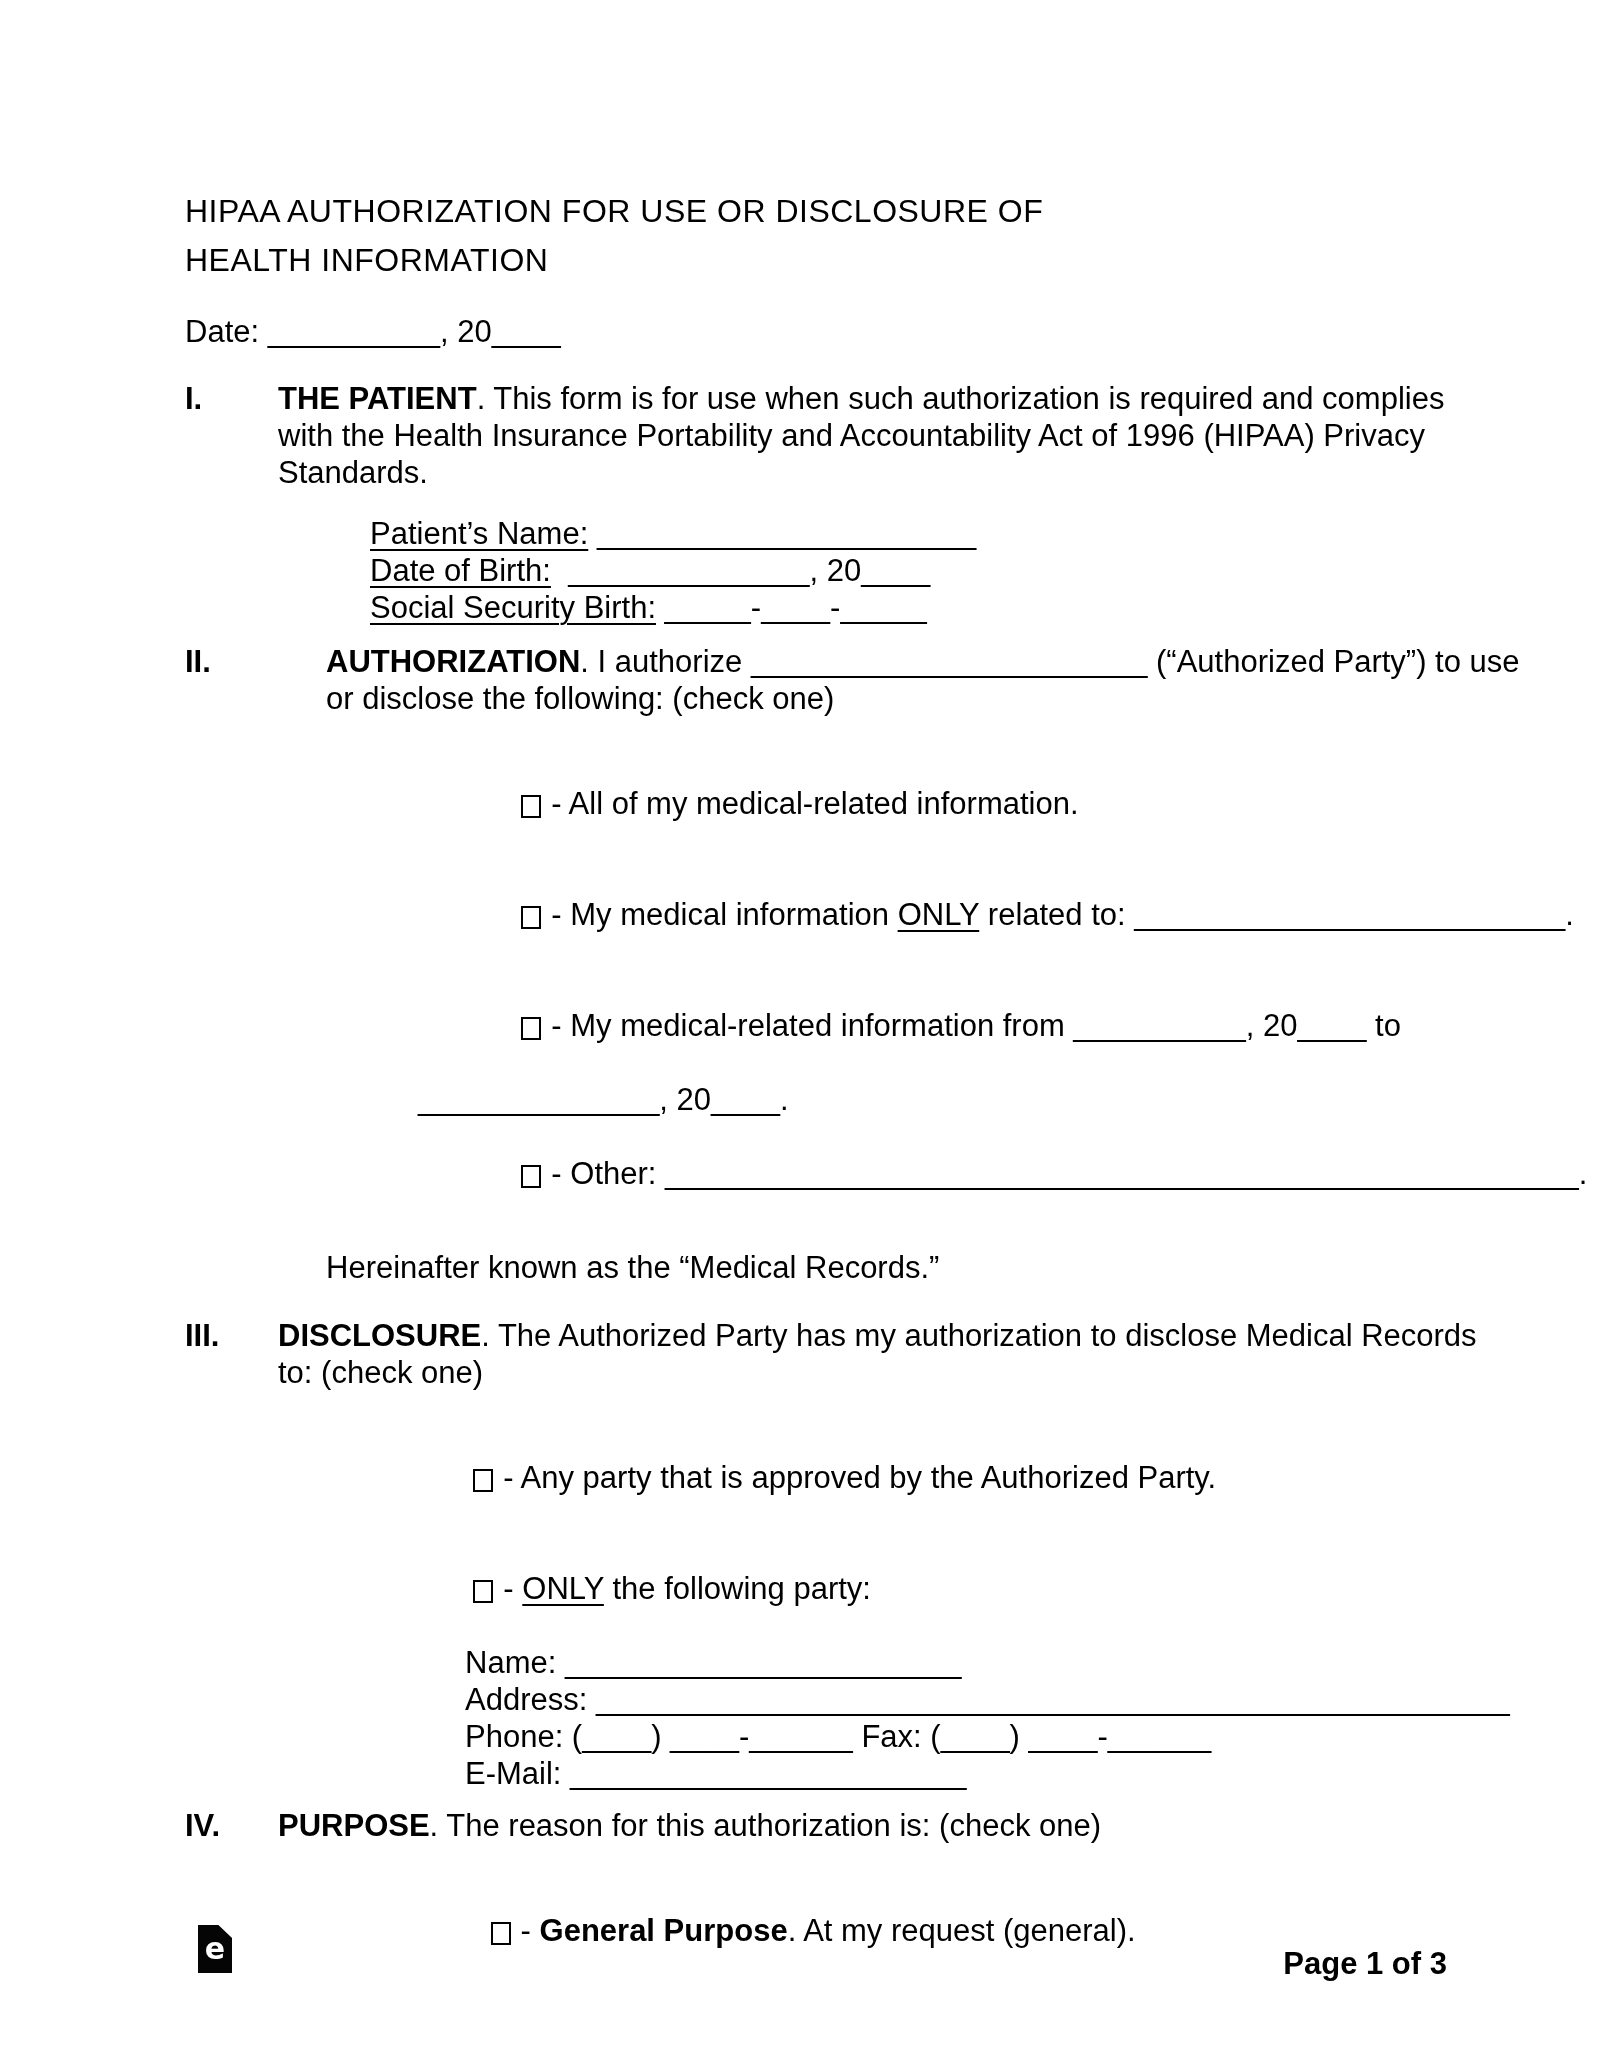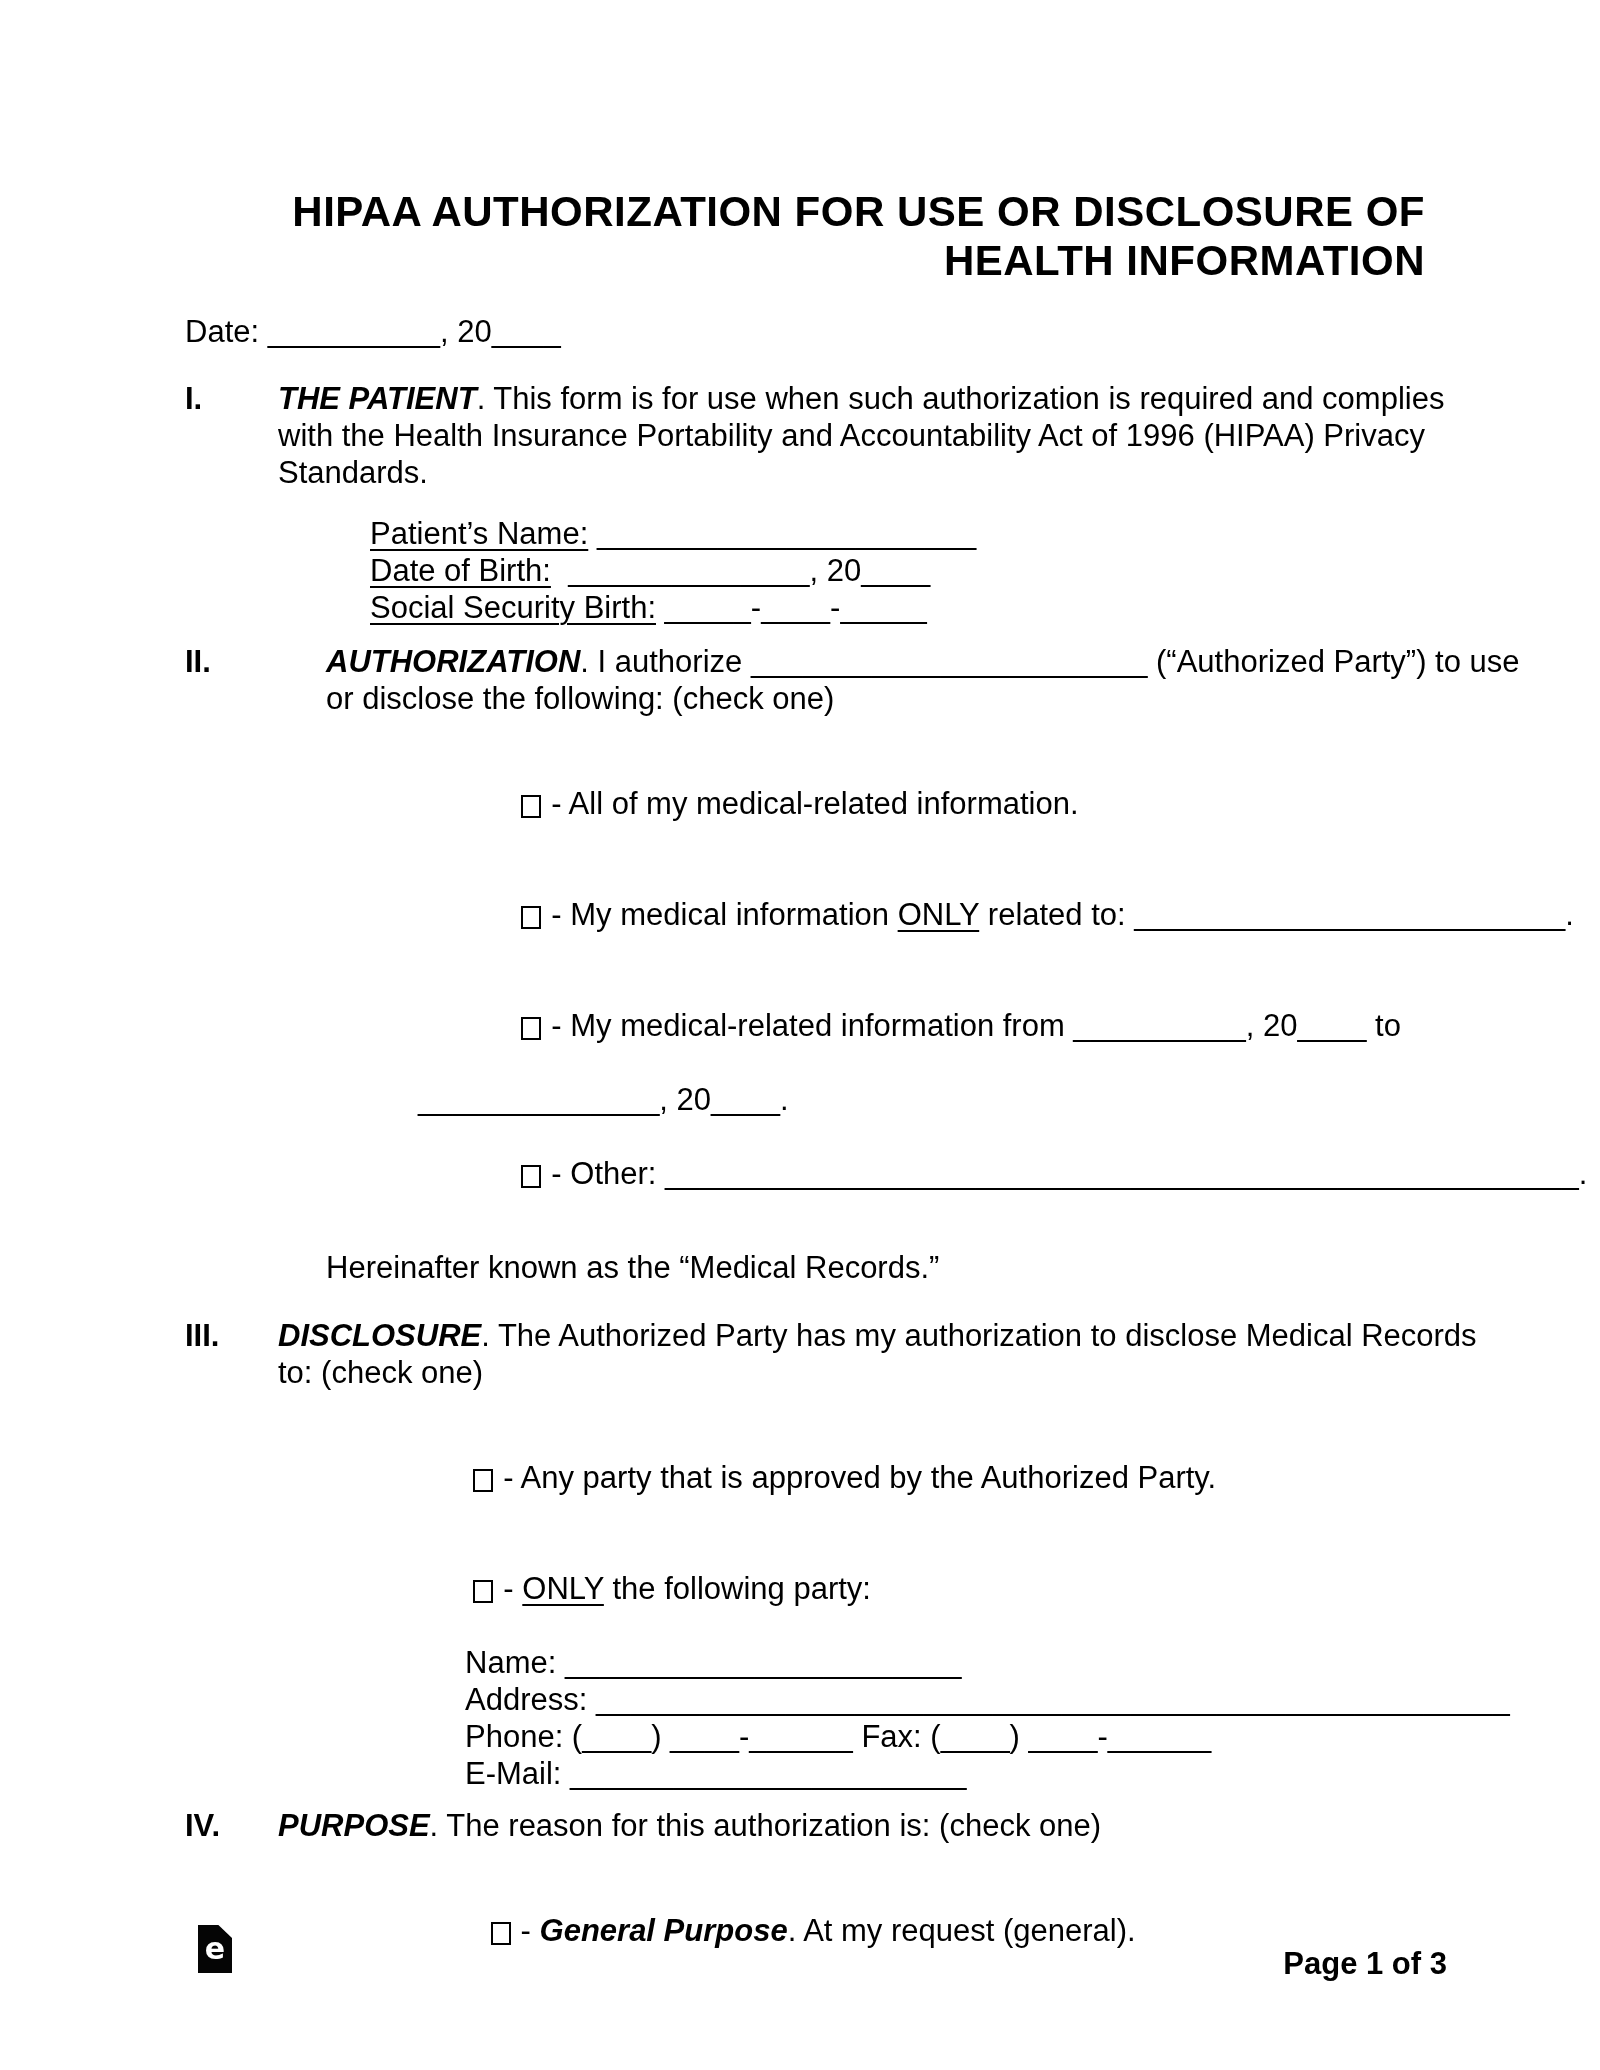--- a/index.html
+++ b/index.html
@@ -14,31 +14,31 @@
     overflow: hidden;
   }
   .content {
     position: absolute;
     left: 185px;
     top: 0;
     width: 1240px;
     padding-top: 187px;
   }
   .title {
-    font-weight: bold;
-    font-size: 42px;
+    font-weight: normal;
+    font-size: 32px;
     line-height: 49px;
-    text-align: right;
+    text-align: left;
     letter-spacing: 0.5px;
   }
   .line {
     line-height: 37px;
     white-space: pre;
   }
-  .b { font-weight: bold; font-style: italic; }
+  .b { font-weight: bold; }
   .u { text-decoration: underline; text-decoration-thickness: 2px; text-underline-offset: 5px; }
   .date-line { margin-top: 28px; }
   .section { display: flex; }
   .sec-num { flex: none; width: 93px; font-weight: bold; line-height: 37px; }
   .sec-body { flex: 1; }
   .sec-patient { margin-top: 30px; }
   .patient-fields { margin-top: 24px; margin-left: 92px; }
   .sec-auth { margin-top: 17px; gap: 48px; }
   .cb-list { margin-left: 92px; }
   .sec-auth .cb-list { margin-top: 31px; }

